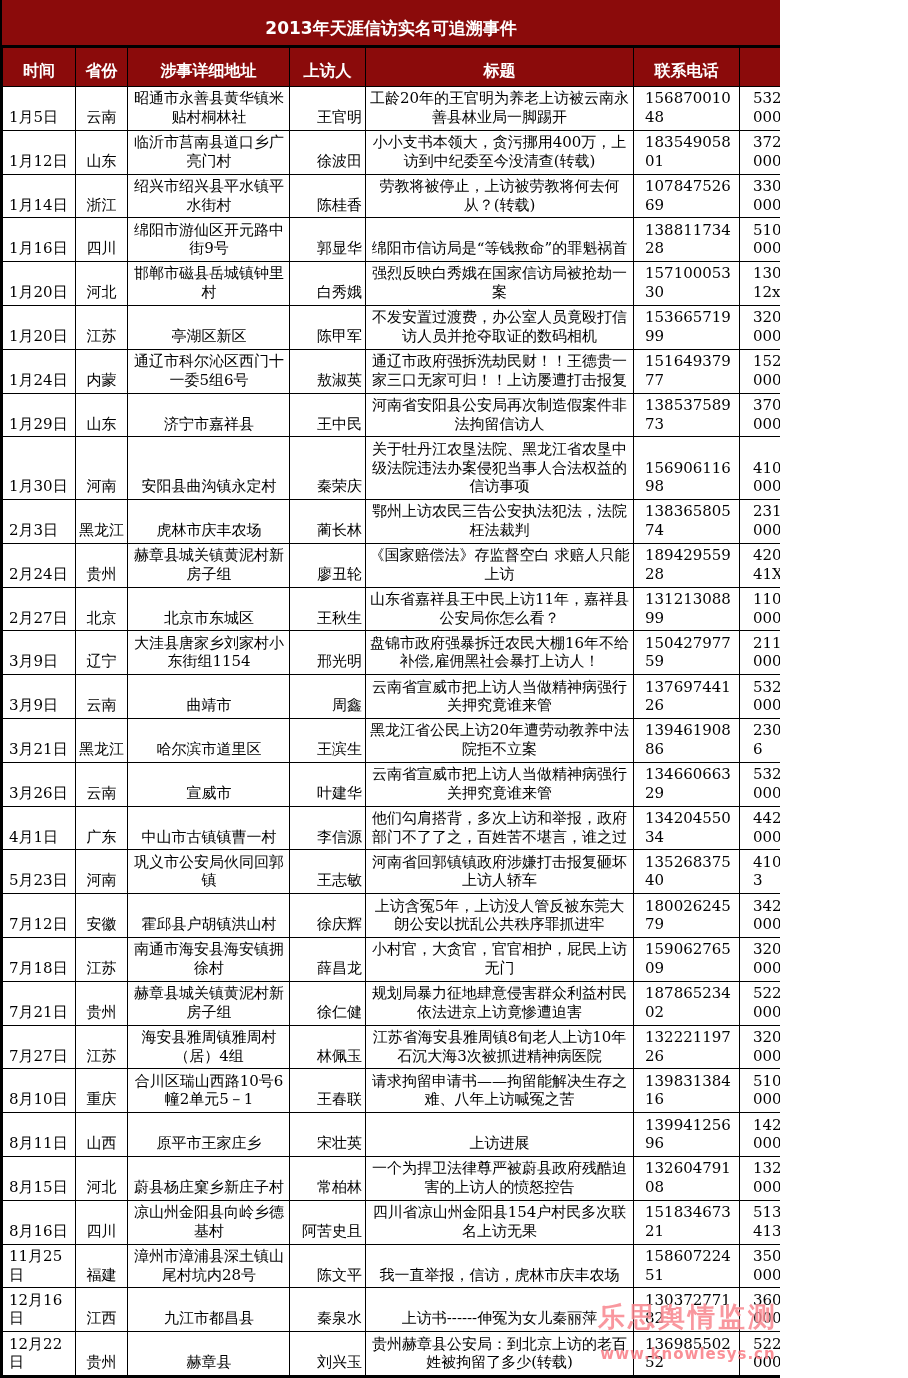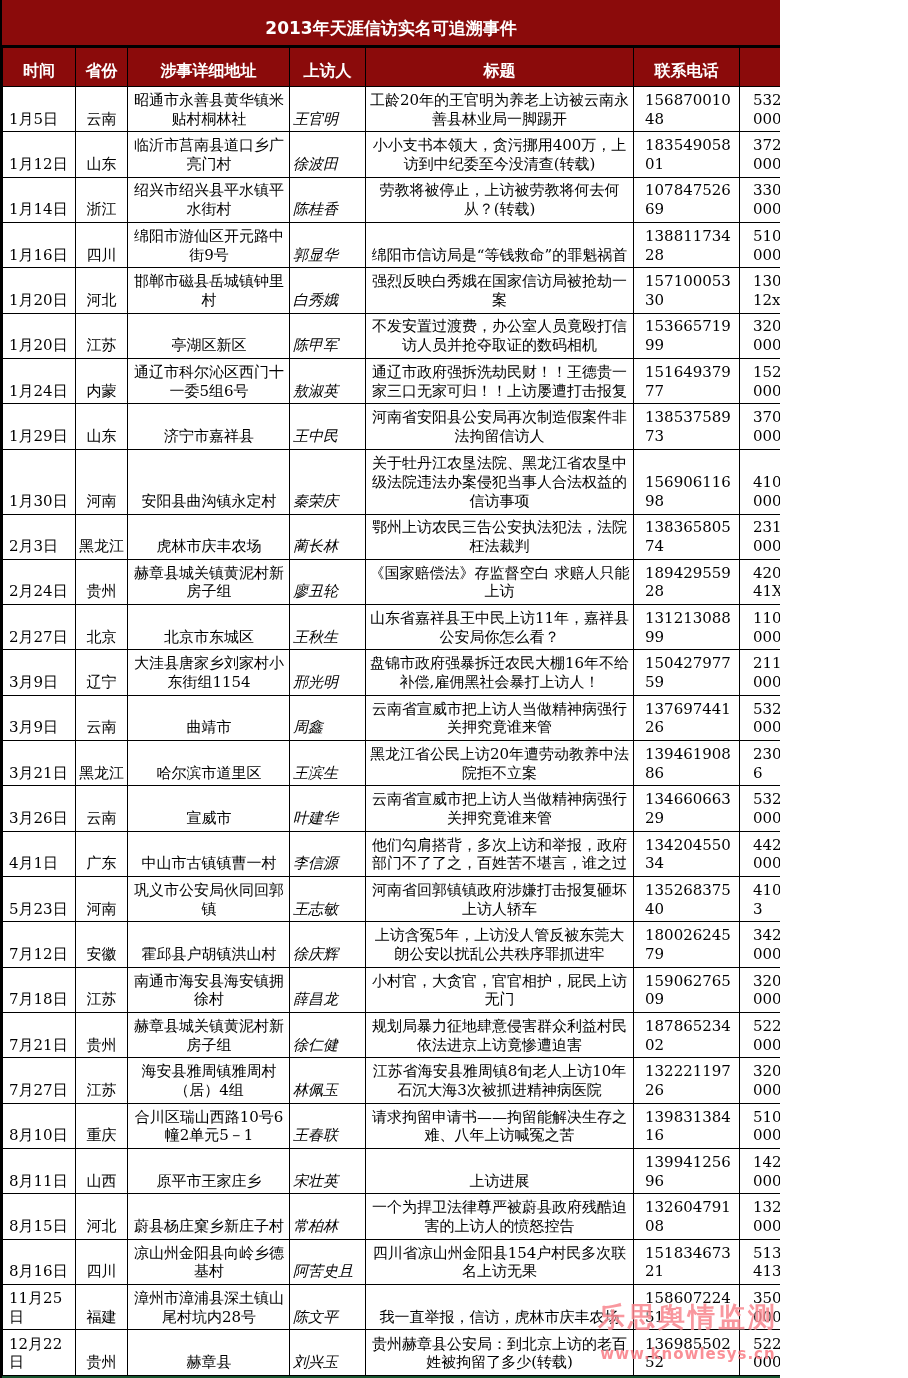--- a/index.html
+++ b/index.html
@@ -5,21 +5,21 @@
   :root{
     --header-bg:#8b0b0b;
     --header-text:#ffffff;
     --border:#000000;
     --watermark:#f8868e;
   }
   html,body{margin:0;padding:0;background:#ffffff;}
   body{width:908px;font-family:"DejaVu Serif","Liberation Serif",serif;color:#000;}
   .sheet{
     position:relative;width:780px;height:1378px;box-sizing:border-box;
-    border-left:2px solid var(--border);overflow:hidden;background:#14532d;
+    border-left:2px solid var(--border);overflow:hidden;background:#000000;
   }
   .title-bar{
     box-sizing:border-box;height:47px;background:var(--header-bg);color:var(--header-text);
     display:flex;align-items:flex-end;justify-content:center;
     font-family:"DejaVu Sans","Liberation Sans",sans-serif;
     font-weight:bold;font-size:17px;padding-bottom:5px;
     border-bottom:2px solid var(--border);
   }
   table{
     border-collapse:collapse;table-layout:fixed;width:906px;height:1329px;
@@ -32,21 +32,21 @@
   }
   tbody td{
     border:1px solid var(--border);
     vertical-align:bottom;font-size:15px;line-height:1.25;
     padding:2px 3px 3px;word-break:break-all;background:#fff;
   }
   tbody tr{height:40px;}
   td.c0{text-align:left;padding-left:6px;}
   td.c1{text-align:center;}
   td.c2{text-align:center;padding-left:4px;}
-  td.c3{text-align:left;font-style:italic;}
+  td.c3{text-align:right;}
   td.c4{text-align:center;}
   td.c5{text-align:left;padding-left:11px;}
   td.c6{text-align:left;padding-left:13px;}
   .watermark{
     position:absolute;right:2px;bottom:16px;text-align:center;
     font-family:"DejaVu Sans","Liberation Sans",sans-serif;
     color:var(--watermark);pointer-events:none;line-height:1.0;
   }
   .watermark .wm1{
     font-size:27px;font-weight:bold;letter-spacing:3px;opacity:.85;
@@ -321,20 +321,29 @@
         <tr>
           <td class="c0">11月25日</td>
           <td class="c1">福建</td>
           <td class="c2">漳州市漳浦县深土镇山尾村坑内28号</td>
           <td class="c3">陈文平</td>
           <td class="c4">我一直举报，信访，虎林市庆丰农场</td>
           <td class="c5">15860722451</td>
           <td class="c6">350623198407254000</td>
         </tr>
         <tr>
+          <td class="c0">12月16日</td>
+          <td class="c1">江西</td>
+          <td class="c2">九江市都昌县</td>
+          <td class="c3">秦泉水</td>
+          <td class="c4">上访书------伸冤为女儿秦丽萍</td>
+          <td class="c5">13037277182</td>
+          <td class="c6">360428196109190000</td>
+        </tr>
+        <tr>
           <td class="c0">12月22日</td>
           <td class="c1">贵州</td>
           <td class="c2">赫章县</td>
           <td class="c3">刘兴玉</td>
           <td class="c4">贵州赫章县公安局：到北京上访的老百姓被拘留了多少(转载)</td>
           <td class="c5">13698550252</td>
           <td class="c6">522428196508161000</td>
         </tr>
       </tbody>
   </table>

